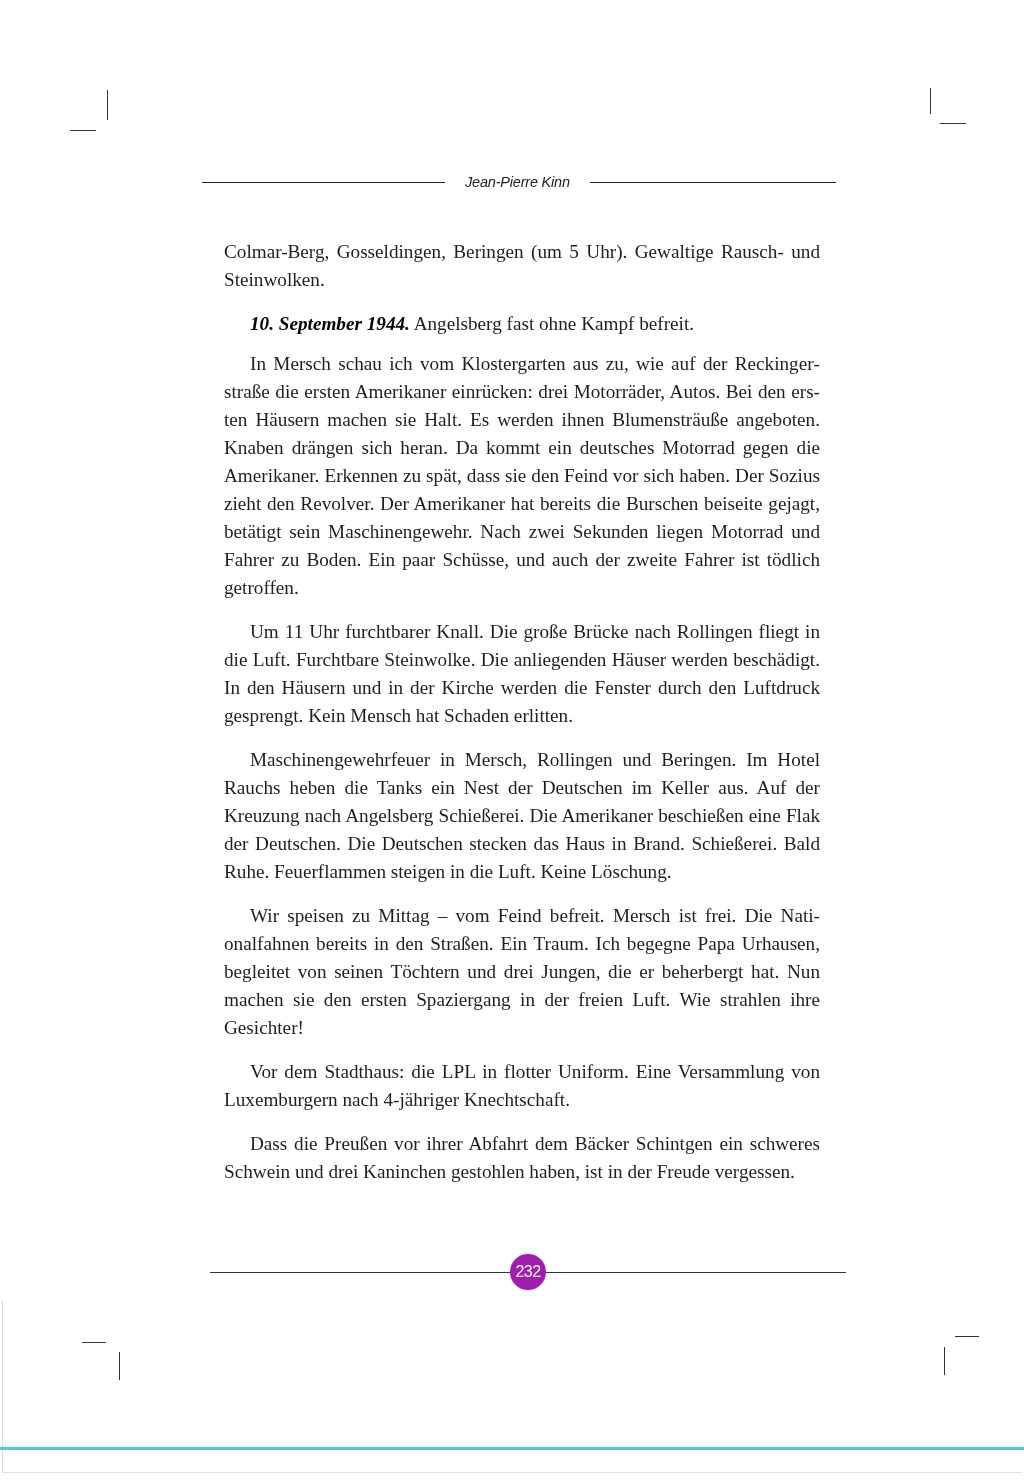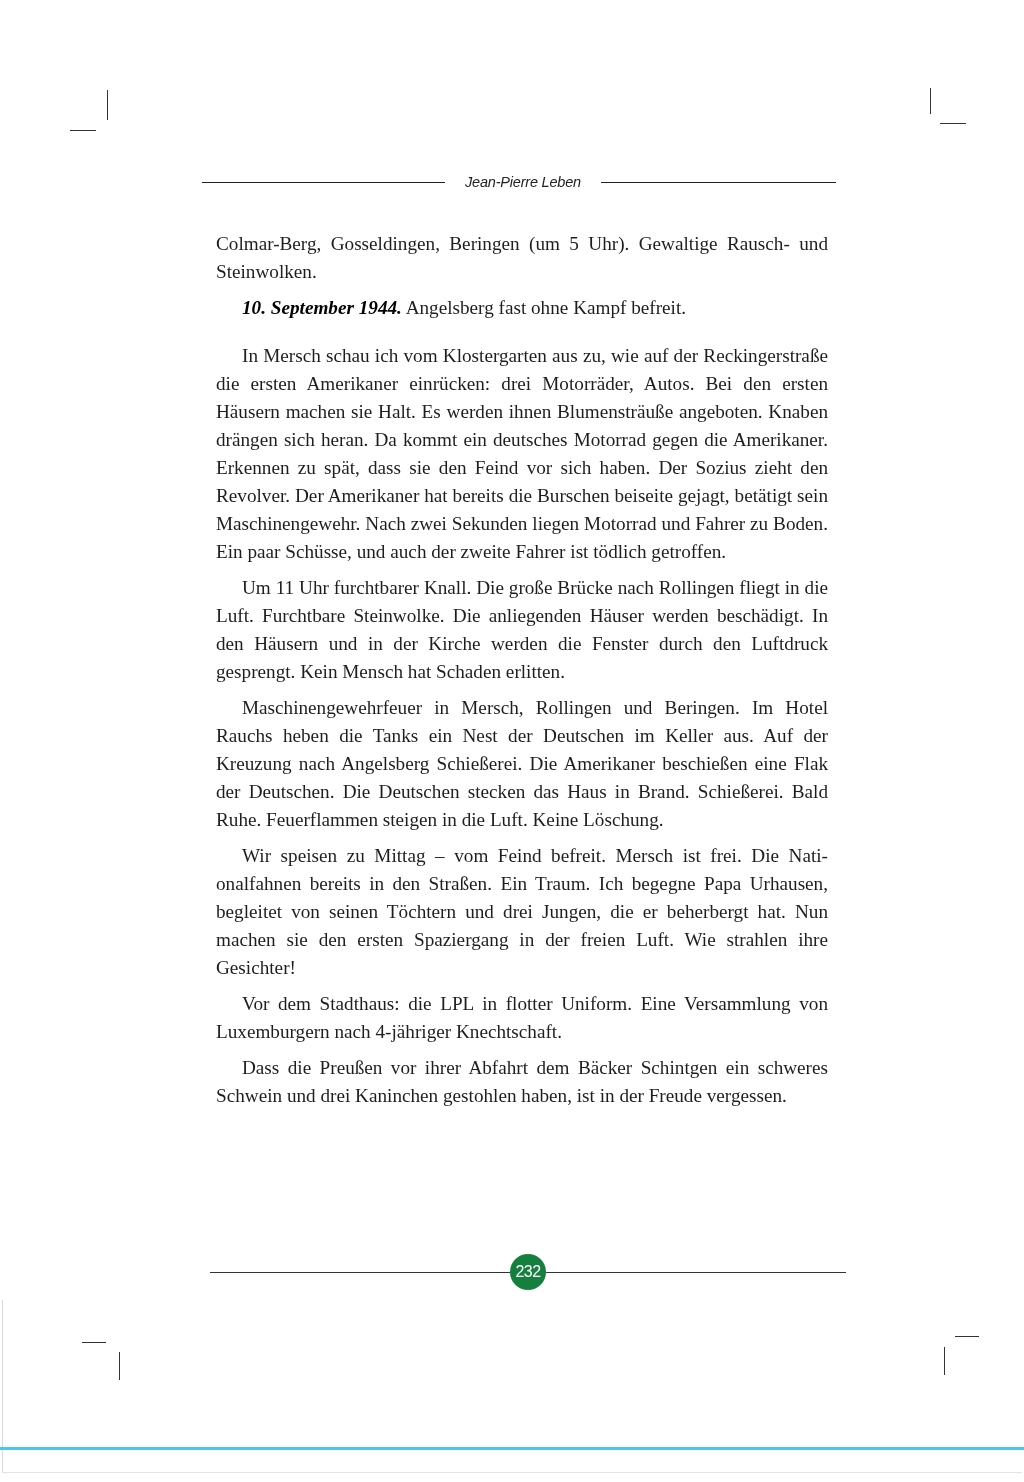--- a/index.html
+++ b/index.html
@@ -50,21 +50,21 @@
     .text-block {
       position: absolute;
       left: 208px;
       width: 628px;
       font-size: 19.2px;
       line-height: 28px;
       text-align: justify;
       hyphens: manual;
     }
     .text-block p {
-      margin: 8px;
+      margin: 16px;
       text-indent: 26px;
     }
     .text-block p.no-indent { text-indent: 0; }
     .date {
       color: #000000;
       font-style: italic;
       font-weight: bold;
     }
 
     #block1 { top: 222px; }
@@ -82,21 +82,21 @@
     .footer .rule {
       height: 1px;
       background: #333;
     }
     .footer .rule.left { width: 300px; }
     .footer .rule.right { flex: 1; }
     .page-number {
       width: 36px;
       height: 36px;
       border-radius: 50%;
-      background: #15803d;
+      background: #a21caf;
       color: #ffffff;
       font-family: "Liberation Sans", "DejaVu Sans", sans-serif;
       font-size: 16px;
       display: flex;
       align-items: center;
       justify-content: center;
       letter-spacing: -0.5px;
     }
 
     .scan-line {
@@ -131,21 +131,21 @@
 <div class="crop h" style="left:70px; top:130px; width:26px;"></div>
 <div class="crop v" style="left:930px; top:88px; height:26px;"></div>
 <div class="crop h" style="left:940px; top:123px; width:26px;"></div>
 <div class="crop h" style="left:82px; top:1342px; width:24px;"></div>
 <div class="crop v" style="left:119px; top:1352px; height:28px;"></div>
 <div class="crop h" style="left:955px; top:1336px; width:24px;"></div>
 <div class="crop v" style="left:944px; top:1347px; height:28px;"></div>
 
 <div class="running-header">
   <div class="rule left"></div>
-  <span class="author">Jean-Pierre Leben</span>
+  <span class="author">Jean-Pierre Kinn</span>
   <div class="rule right"></div>
 </div>
 
 <div class="text-block" id="block1">
   <p class="no-indent">Colmar-Berg, Gosseldingen, Beringen (um 5 Uhr). Gewaltige Rausch- und Steinwolken.</p>
   <p><span class="date">10. September 1944.</span><span> Angelsberg fast ohne Kampf befreit.</span></p>
 </div>
 
 <div class="text-block" id="block2">
   <p>In Mersch schau ich vom Klostergarten aus zu, wie auf der Reckinger­straße die ersten Amerikaner einrücken: drei Motorräder, Autos. Bei den ers­ten Häusern machen sie Halt. Es werden ihnen Blumensträuße angeboten. Knaben drängen sich heran. Da kommt ein deutsches Motorrad gegen die Amerikaner. Erkennen zu spät, dass sie den Feind vor sich haben. Der Sozius zieht den Revolver. Der Amerikaner hat bereits die Burschen beiseite gejagt, betätigt sein Maschinengewehr. Nach zwei Sekunden liegen Motorrad und Fahrer zu Boden. Ein paar Schüsse, und auch der zweite Fahrer ist tödlich getroffen.</p>

